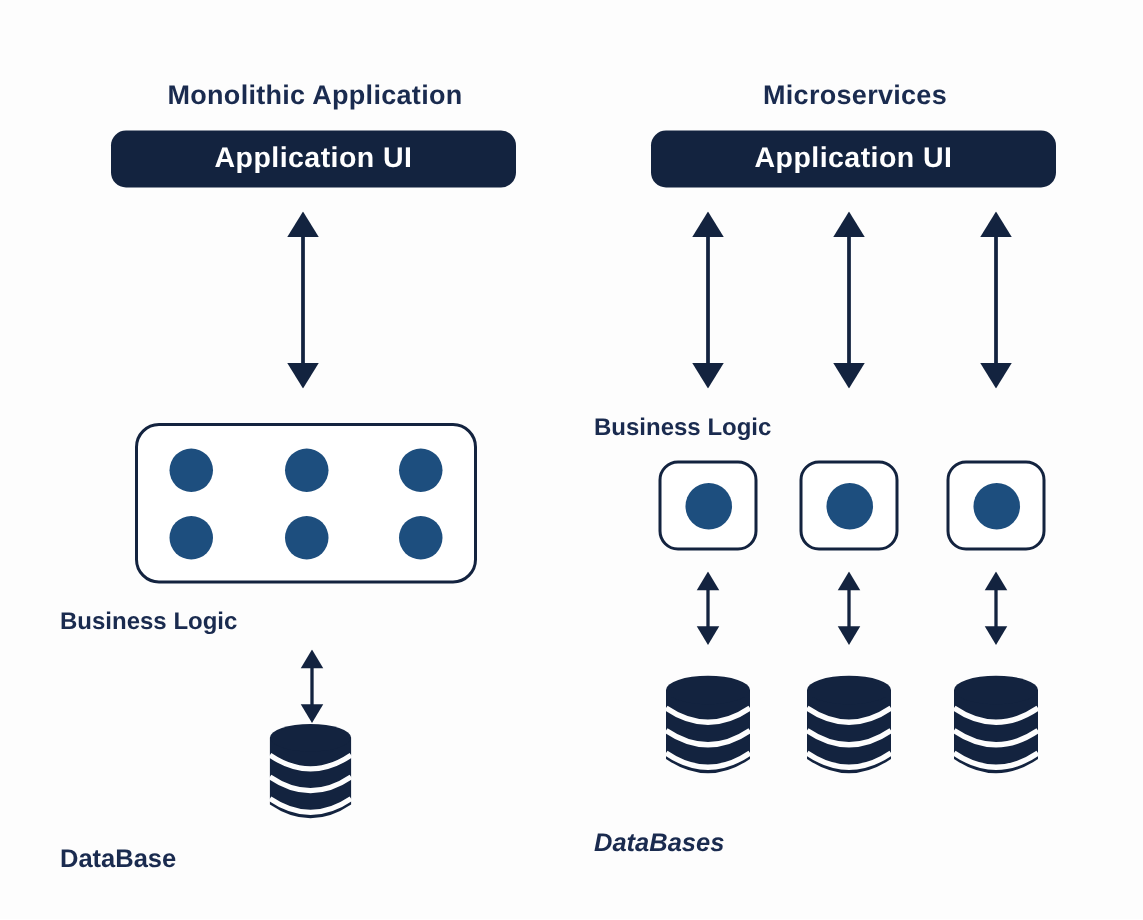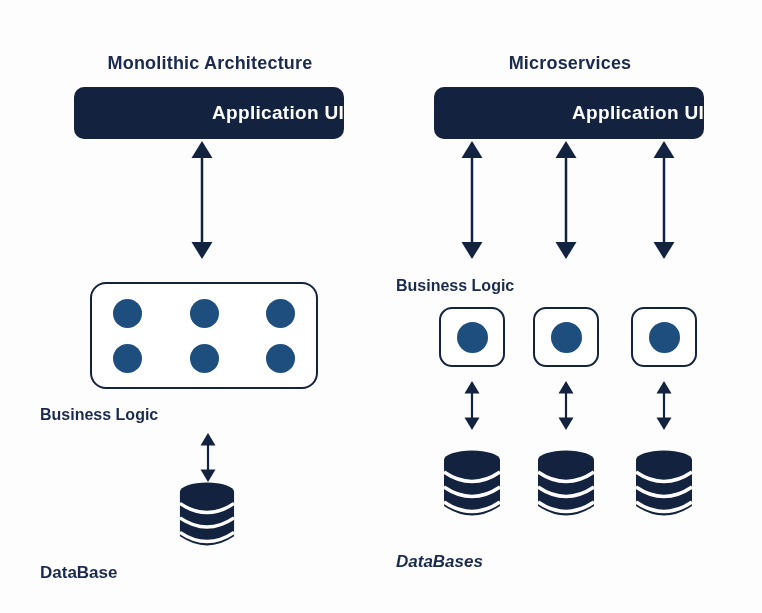--- a/index.html
+++ b/index.html
@@ -18,24 +18,24 @@
     background:var(--bg);
     overflow:hidden;
   }
   .abs{position:absolute;}
   .title{
     width:340px;text-align:center;
     font-size:18px;font-weight:bold;color:var(--heading);
     letter-spacing:.2px;
   }
   .appui{
-    width:270px;height:52px;
+    width:270px;height:38px;
     background:var(--navy);
     border-radius:10px;
-    display:flex;align-items:center;justify-content:flex-end;
+    display:flex;align-items:center;justify-content:center;
   }
   .appui-label{
     color:var(--box-text);
     font-size:19px;font-weight:bold;
     letter-spacing:.3px;
   }
   .label{
     width:340px;text-align:left;
     font-weight:bold;color:var(--heading);
   }
@@ -71,21 +71,21 @@
   .arrow-line{stroke:var(--navy);}
   .arrow-head{fill:var(--navy);}
   .db-body{fill:var(--navy);}
   .db-sep{stroke:var(--bg);stroke-width:3.6;fill:none;}
 </style>
 </head>
 <body>
 
 <div class="canvas">
 
-  <div class="abs title" style="left:40px;top:53px;">Monolithic Architecture</div>
+  <div class="abs title" style="left:40px;top:53px;">Monolithic Application</div>
 
   <div class="abs appui" style="left:74px;top:87px;">
     <span class="appui-label">Application UI</span>
   </div>
 
   <svg class="abs" style="left:189px;top:141px;" width="26" height="118" viewBox="0 0 26 118">
     <line class="arrow-line" x1="13" y1="14" x2="13" y2="104" stroke-width="2.5"></line>
     <polygon class="arrow-head" points="13,0 2.5,17 23.5,17"></polygon>
     <polygon class="arrow-head" points="13,118 2.5,101 23.5,101"></polygon>
   </svg>

